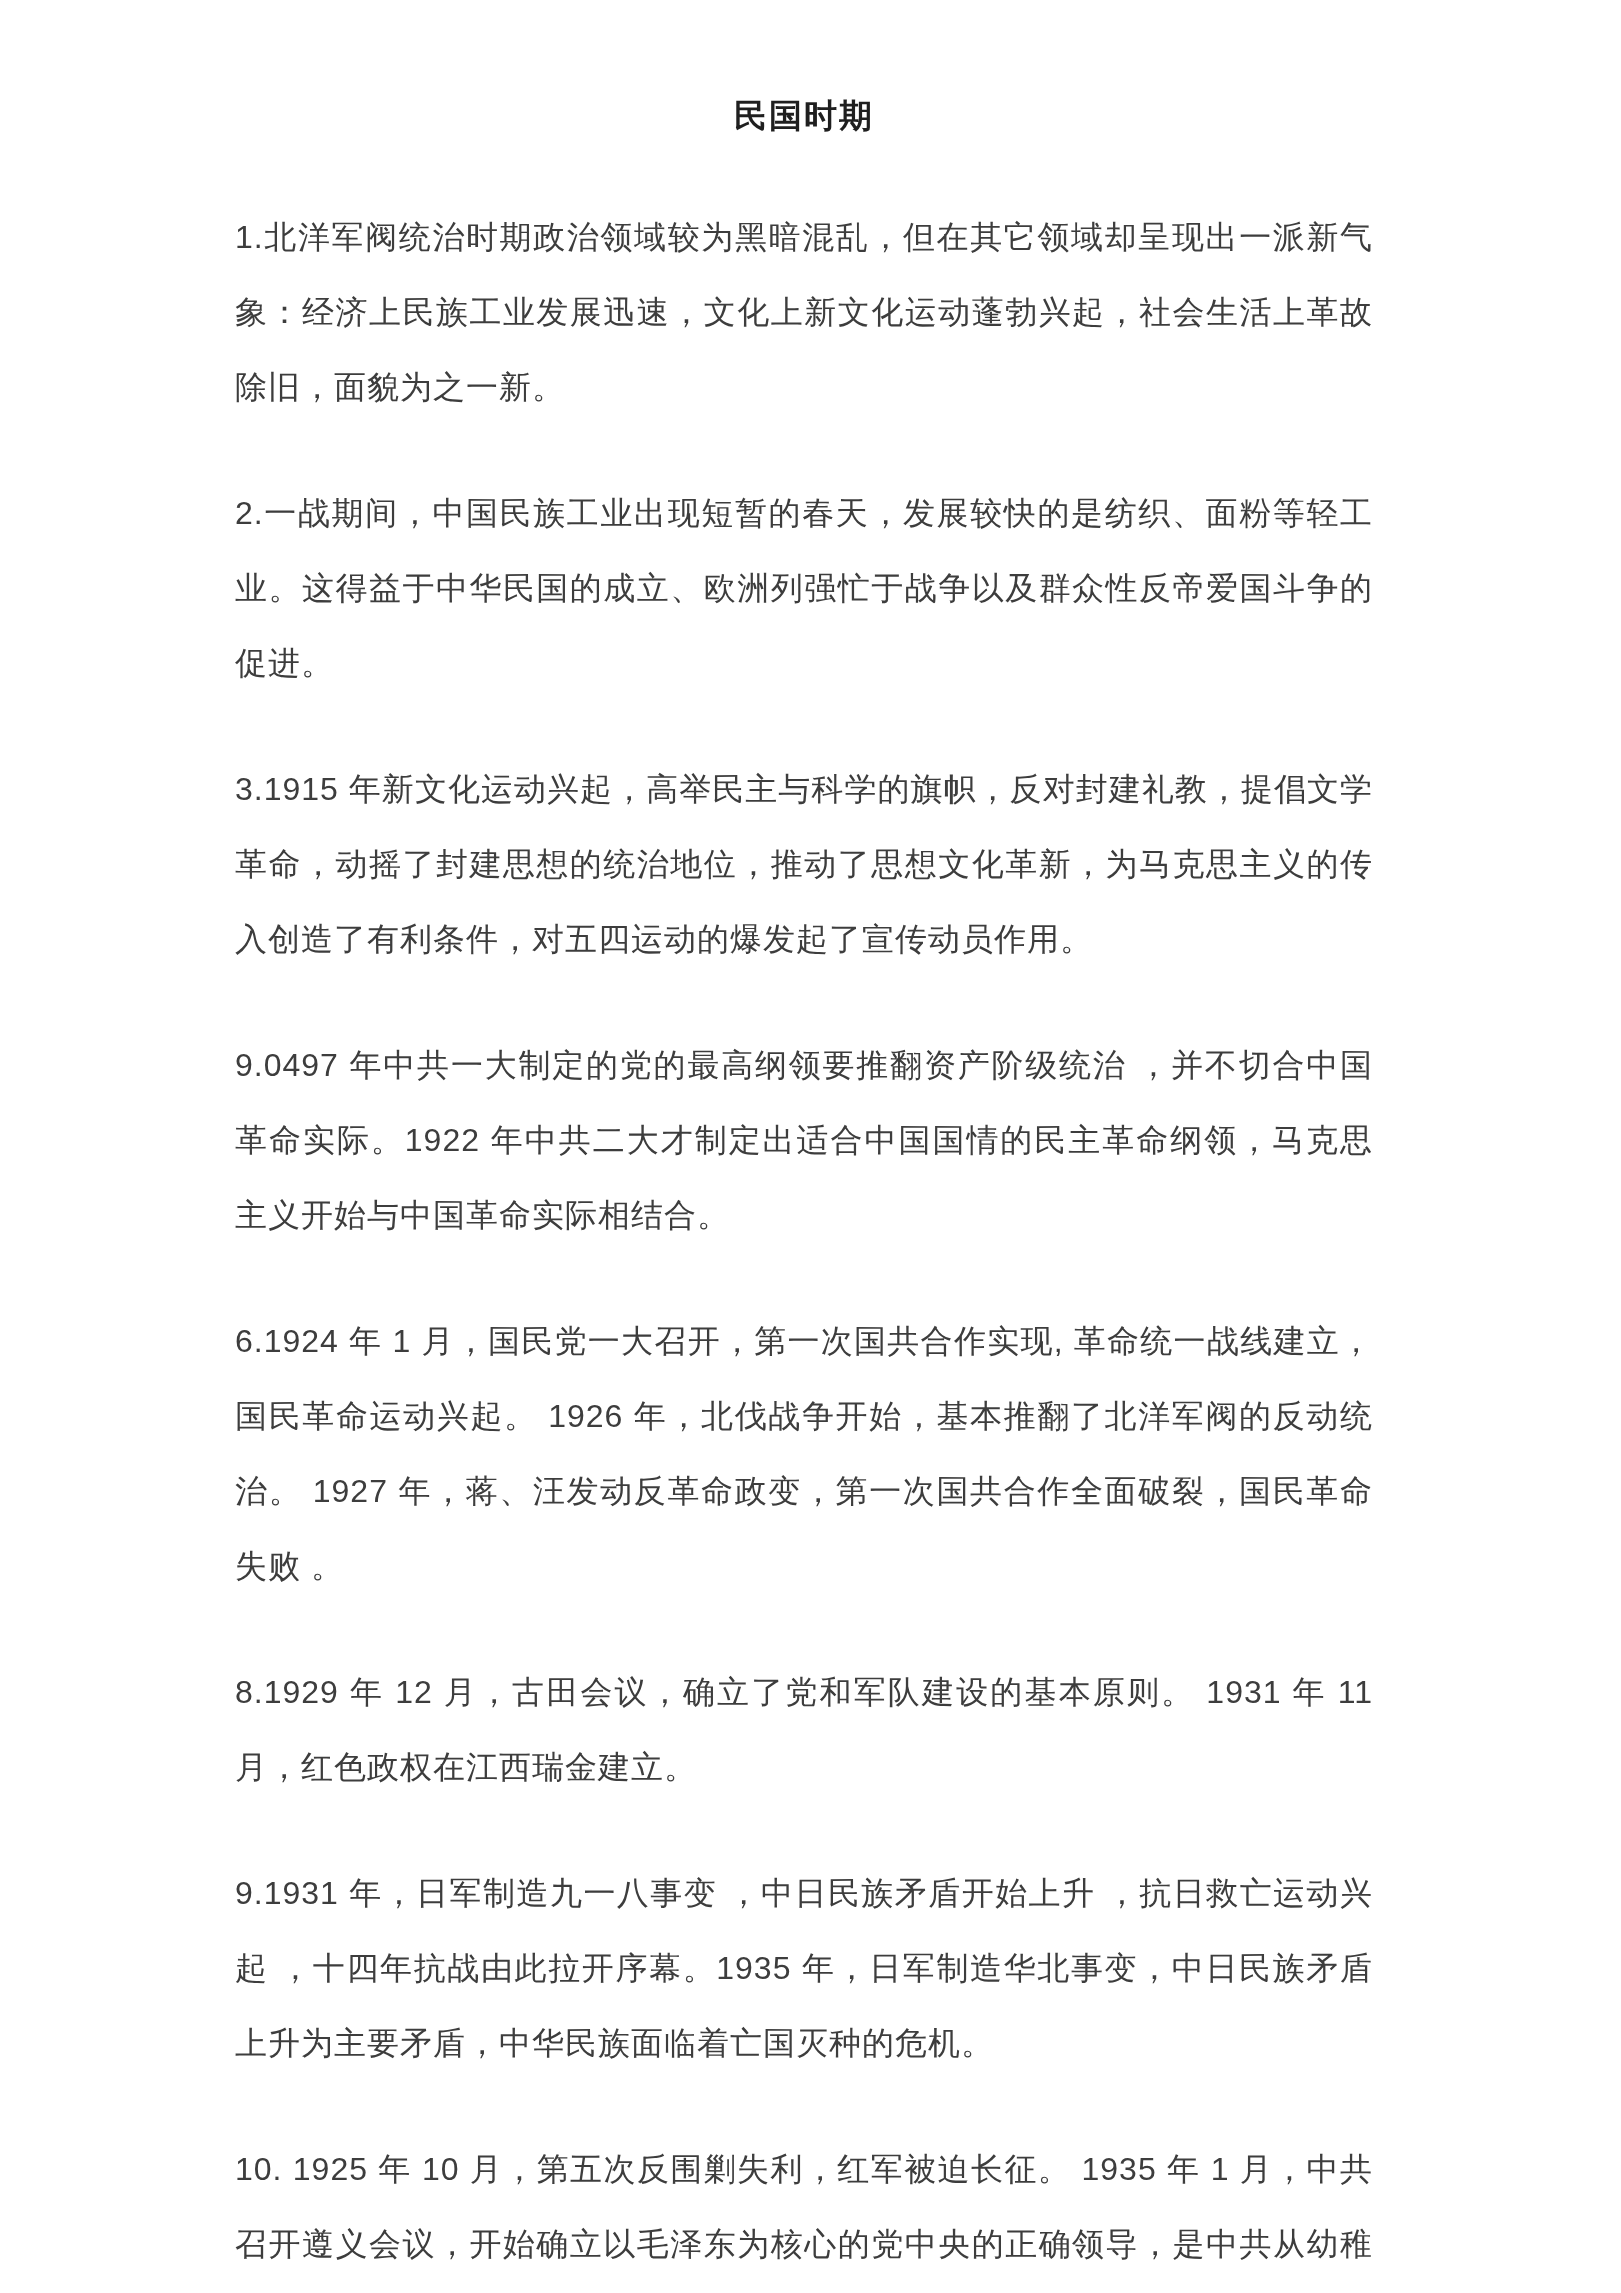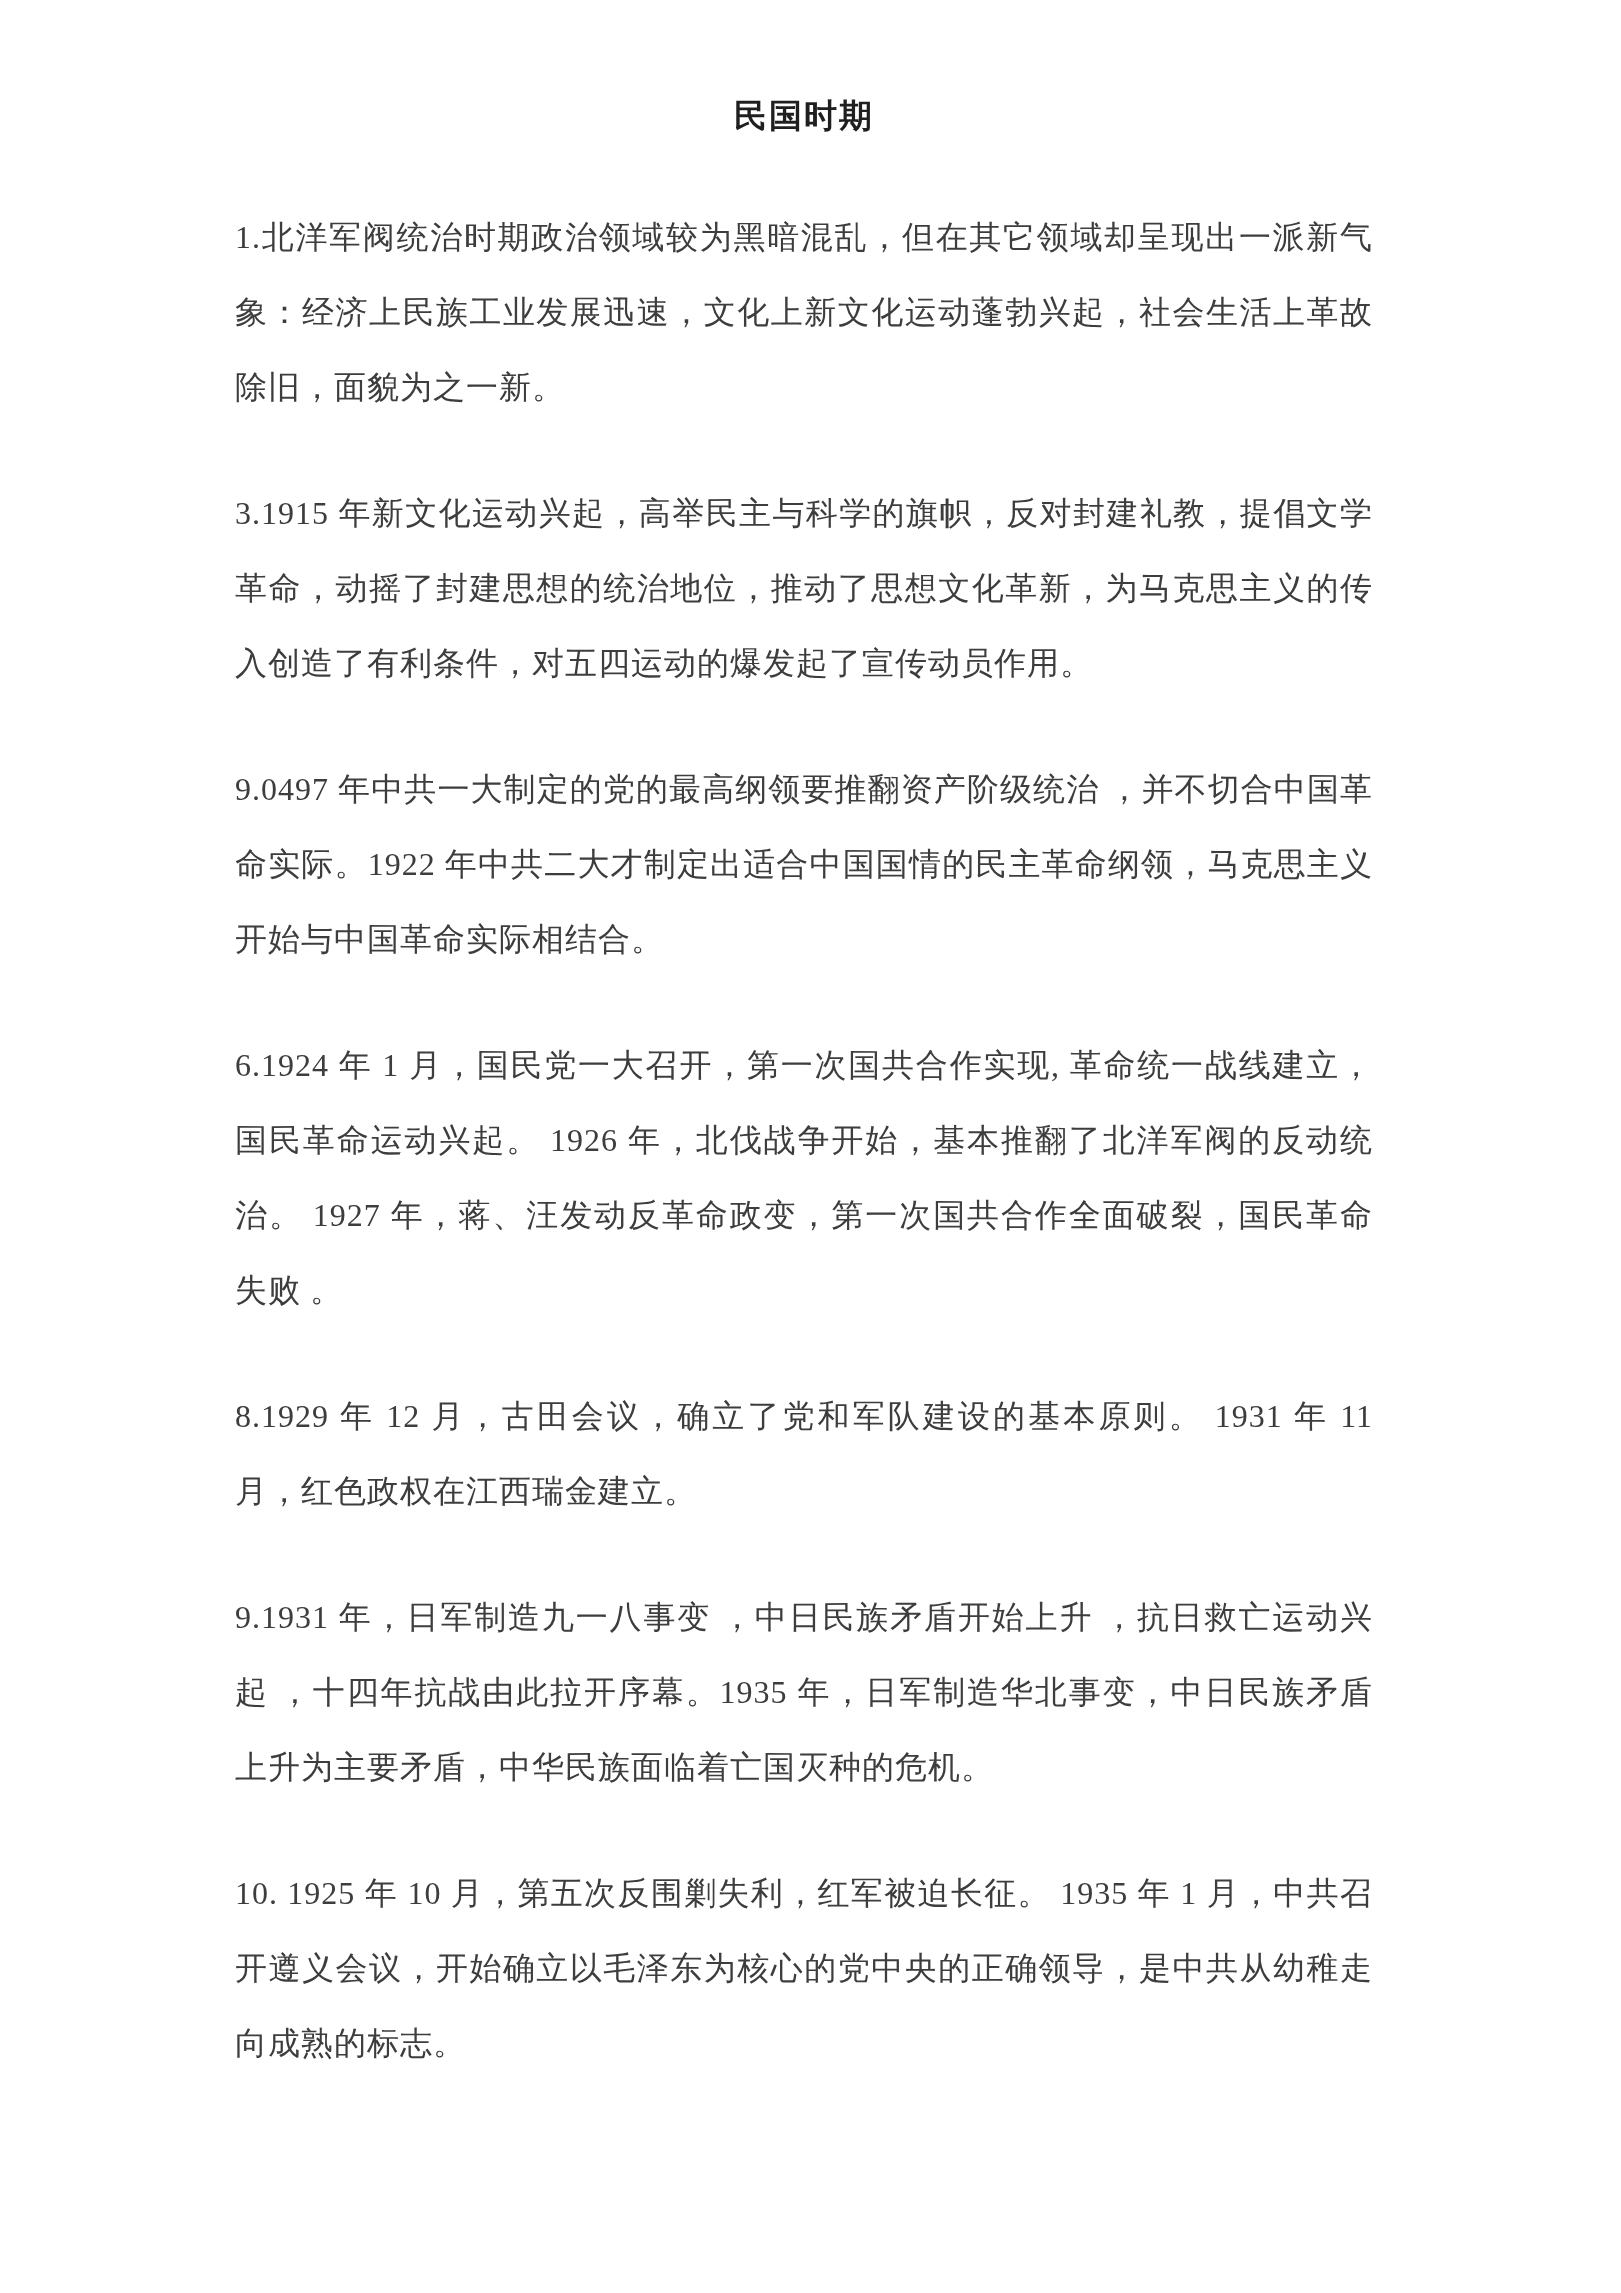--- a/index.html
+++ b/index.html
@@ -7,21 +7,21 @@
     padding: 0;
     background: #ffffff;
   }
   .page {
     width: 1281px;
     height: 2294px;
     margin: 0 auto;
     background: #ffffff;
     box-sizing: border-box;
     padding: 94px 78px 39px 65px;
-    font-family: Liberation Serif, serif;
+    font-family: Liberation Sans, sans-serif;
     overflow: hidden;
   }
   .doc-title {
     text-align: center;
     font-size: 33px;
     font-weight: bold;
     color: #1f1f1f;
     margin: 0 0 61px 0;
     letter-spacing: 2px;
   }
@@ -39,20 +39,21 @@
   }
 </style>
 </head>
 <body>
 
 <div class="page">
   <h1 class="doc-title">民国时期</h1>
 
   <div class="doc-body">
     <p>1.北洋军阀统治时期政治领域较为黑暗混乱，但在其它领域却呈现出一派新气象：经济上民族工业发展迅速，文化上新文化运动蓬勃兴起，社会生活上革故除旧，面貌为之一新。</p>
+    <p>2.一战期间，中国民族工业出现短暂的春天，发展较快的是纺织、面粉等轻工业。这得益于中华民国的成立、欧洲列强忙于战争以及群众性反帝爱国斗争的促进。</p>
     <p>3.1915 年新文化运动兴起，高举民主与科学的旗帜，反对封建礼教，提倡文学革命，动摇了封建思想的统治地位，推动了思想文化革新，为马克思主义的传入创造了有利条件，对五四运动的爆发起了宣传动员作用。</p>
     <p>9.0497 年中共一大制定的党的最高纲领要推翻资产阶级统治 ，并不切合中国革命实际。1922 年中共二大才制定出适合中国国情的民主革命纲领，马克思主义开始与中国革命实际相结合。</p>
     <p>6.1924 年 1 月，国民党一大召开，第一次国共合作实现, 革命统一战线建立，国民革命运动兴起。  1926 年，北伐战争开始，基本推翻了北洋军阀的反动统治。 1927 年，蒋、汪发动反革命政变，第一次国共合作全面破裂，国民革命失败 。</p>
     <p>8.1929 年 12 月，古田会议，确立了党和军队建设的基本原则。 1931 年 11 月，红色政权在江西瑞金建立。</p>
     <p>9.1931 年，日军制造九一八事变 ，中日民族矛盾开始上升 ，抗日救亡运动兴起 ，十四年抗战由此拉开序幕。1935 年，日军制造华北事变，中日民族矛盾上升为主要矛盾，中华民族面临着亡国灭种的危机。</p>
     <p>10. 1925 年 10 月，第五次反围剿失利，红军被迫长征。 1935 年 1 月，中共召开遵义会议，开始确立以毛泽东为核心的党中央的正确领导，是中共从幼稚走向成熟的标志。</p>
   </div>
 </div>
 
 

